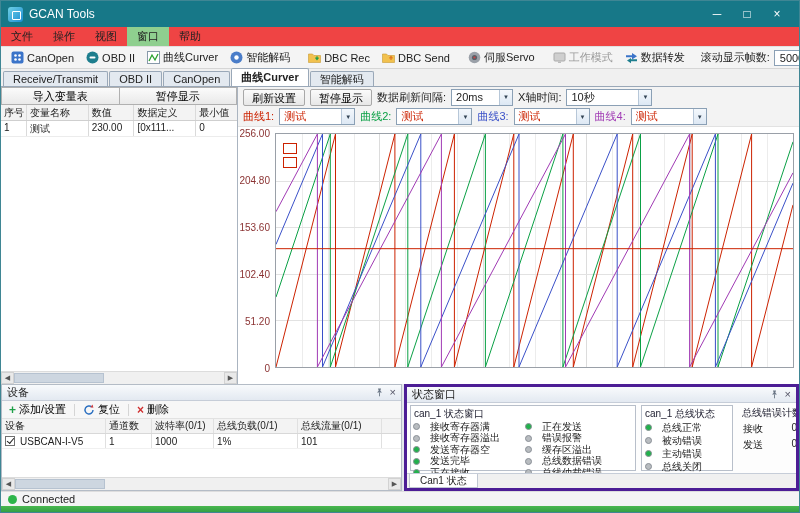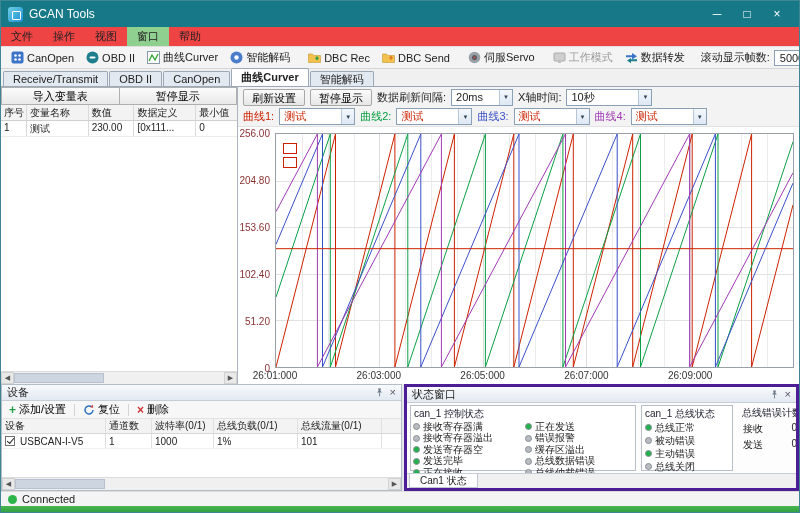--- a/index.html
+++ b/index.html
@@ -97,21 +97,21 @@
 
   .bottom-splitter { position:absolute; left:401px; width:2px; top:0; bottom:0; background:#e4e7ec; }
 
   .status-panel { position:absolute; left:403px; right:0; top:0; bottom:0; background:#fff; border:3px solid #4c1d95; display:flex; flex-direction:column;justify-content:flex-end; }
   .sp-body { position:relative; flex:1; background:#fdfdfd; overflow:hidden; }
   .group { position:absolute; border:1px solid #b8bfca; background:#fff; top:2px; bottom:2px; }
   .gtitle { padding:1px 3px 0; font-size:10px; color:#223; white-space:nowrap; }
   .control-group { left:3px; width:226px; }
   .cg-cols { display:flex; }
   .cg-col { flex:1; padding:0 2px; }
-  .sitem { display:flex; align-items:center; height:11.5px; gap:3px; white-space:nowrap; font-size:10px; }
+  .sitem { display:flex; align-items:center; height:11.5px; gap:10px; white-space:nowrap; font-size:10px; }
   .dot { width:7px; height:7px; border-radius:50%; border:1px solid #8a8f96; flex:0 0 7px; }
   .bus-group { left:234px; width:92px; }
   .bus-group .sitem { padding:0 3px; height:13px; }
   .error-group { left:332px; width:62px; border:none; background:none; }
   .eg-row { display:flex; justify-content:space-between; padding:2px 4px 0; font-size:10px; }
   .sp-tabs { height:15px; background:#f0f0f0; border-top:1px solid #c6cdd8; display:flex; align-items:stretch; padding-left:2px; }
   .btab { padding:0 10px; background:#fff; border:1px solid #c0c7d2; border-top:none; display:flex; align-items:center; font-size:10px; white-space:nowrap; }
 
   
   .statusbar { position:absolute; top:490px; left:0; right:0; height:15px; background:#f4f4f4; border-top:1px solid #dddddd; display:flex; align-items:center; gap:5px; padding:0 7px; }
@@ -331,27 +331,20 @@
               <line x1="0" y1="186.5" x2="517" y2="186.5" stroke="#e2e2e2" stroke-width="1"></line>
               <polyline points="0.0,233.0 59.5,0.0 59.5,233.0 118.9,0.0 118.9,233.0 178.4,0.0 178.4,233.0 237.8,0.0 237.8,233.0 297.3,0.0 297.3,233.0 356.7,0.0 356.7,233.0 416.2,0.0 416.2,233.0 475.6,0.0 475.6,233.0 517.0,70.9" fill="none" stroke="#cc2200" stroke-width="1"></polyline>
               <polyline points="0.0,163.1 54.3,0.0 54.3,233.0 131.8,0.0 131.8,233.0 209.4,0.0 209.4,233.0 286.9,0.0 286.9,233.0 364.5,0.0 364.5,233.0 442.0,0.0 442.0,233.0 517.0,7.8" fill="none" stroke="#0aa045" stroke-width="1"></polyline>
               <polyline points="0.0,110.4 46.5,0.0 46.5,233.0 144.8,0.0 144.8,233.0 243.0,0.0 243.0,233.0 341.2,0.0 341.2,233.0 439.4,0.0 439.4,233.0 517.0,49.1" fill="none" stroke="#3a50c8" stroke-width="1"></polyline>
               <polyline points="0.0,77.7 41.4,0.0 41.4,233.0 165.4,0.0 165.4,233.0 289.5,0.0 289.5,233.0 413.6,0.0 413.6,233.0 517.0,38.8" fill="none" stroke="#a03ab4" stroke-width="1"></polyline>
               <line x1="0" y1="114.6796875" x2="517" y2="114.6796875" stroke="#cc2200" stroke-width="1"></line>
             </svg>
           <div class="cursor-box cb1"></div>
           <div class="cursor-box cb2"></div>
         </div>
-        <div class="x-labels">
-          <span>26:01:000</span>
-          <span>26:03:000</span>
-          <span>26:05:000</span>
-          <span>26:07:000</span>
-          <span>26:09:000</span>
-        </div>
       </div>
     </div>
   </div>
 
   <div class="bottom">
 
     <div class="device-panel">
       <div class="panel-header">
         <span>设备</span>
         <span class="ph-icons">
@@ -414,21 +407,21 @@
           <svg viewBox="0 0 9 9">
               <path d="M3 0.5 h3 l-0.7 2.3 l1.7 1.7 h-5 l1.7 -1.7 z" fill="#6a7685"></path>
               <rect x="4.1" y="4.5" width="0.9" height="3.8" fill="#6a7685"></rect>
             </svg>
           <span class="xglyph">×</span>
         </span>
       </div>
       <div class="sp-body">
 
         <div class="group control-group">
-          <div class="gtitle">can_1 控制状态</div>
+          <div class="gtitle">can_1 状态窗口</div>
           <div class="cg-cols">
             <div class="cg-col">
               <div class="sitem">
                   <span class="dot" style="background: rgb(184, 188, 192);"></span>
                   <span>接收寄存器满</span>
                 </div>
               <div class="sitem">
                   <span class="dot" style="background: rgb(184, 188, 192);"></span>
                   <span>接收寄存器溢出</span>
                 </div>

